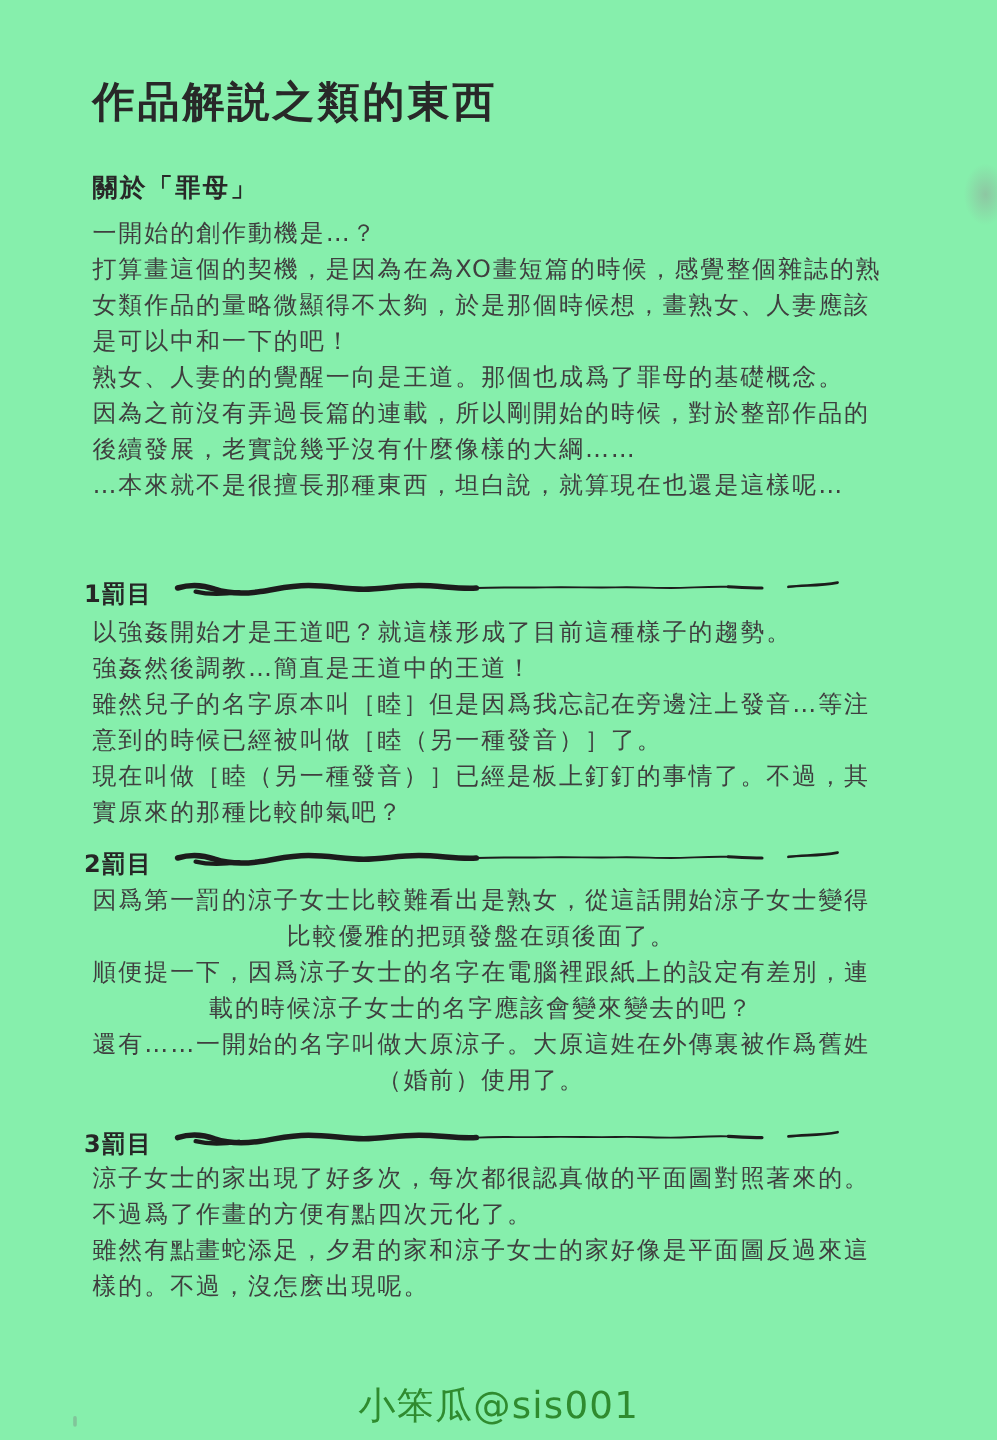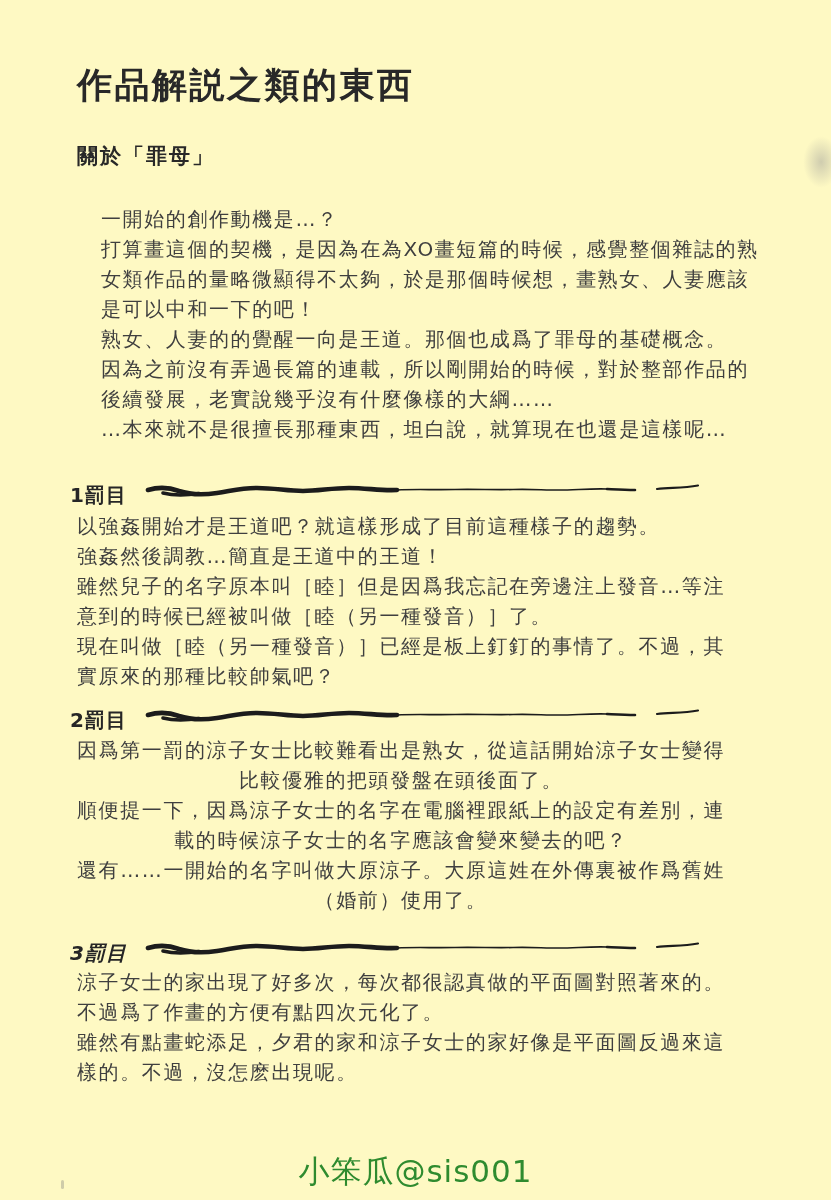--- a/index.html
+++ b/index.html
@@ -4,21 +4,21 @@
 <style>
   html, body {
     margin: 0;
     padding: 0;
     background: #ffffff;
   }
   .page {
     position: relative;
     width: 831px;
     height: 1200px;
-    background: #fef9c3;
+    background: #86efac;
     font-family: "DejaVu Sans", sans-serif;
     color: #3f3f3f;
     overflow: hidden;
   }
   .doc-title {
     position: absolute;
     left: 77px;
     top: 62px;
     font-size: 35px;
     font-weight: bold;
@@ -38,38 +38,38 @@
   }
   .para {
     position: absolute;
     left: 77px;
     font-size: 20px;
     line-height: 30px;
     letter-spacing: 1.6px;
     color: #3f3f3f;
   }
   .para .line { white-space: nowrap; }
-  #intro-para { top: 204px; margin-left: 24px; }
+  #intro-para { top: 179px; }
   .sec-heading {
     position: absolute;
     left: 70px;
     display: flex;
     align-items: flex-start;
     gap: 18px;
     font-size: 20px;
     font-weight: bold;
     color: #262626;
     letter-spacing: 1px;
     white-space: nowrap;
   }
   #sec1-heading { top: 482px; }
   #sec1-body    { top: 511px; }
   #sec2-heading { top: 707px; }
   #sec2-body    { top: 735px; text-align: center; }
-  #sec3-heading { top: 940px; font-style: italic; }
+  #sec3-heading { top: 940px; }
   #sec3-body    { top: 967px; font-family: Liberation Serif, serif; }
   .rule svg { display: block; }
   .watermark {
     position: absolute;
     left: 0;
     top: 1151px;
     width: 100%;
     text-align: center;
     font-size: 31px;
     letter-spacing: 1px;

